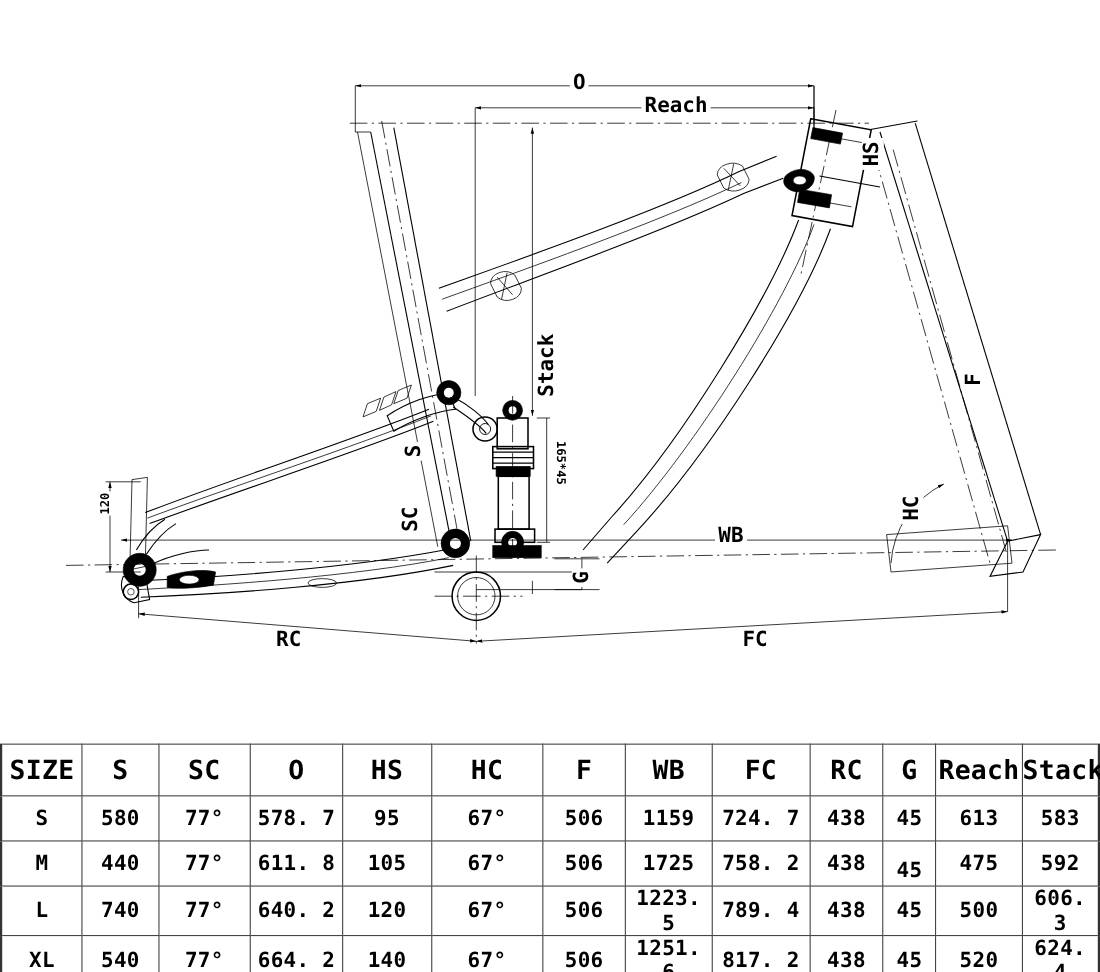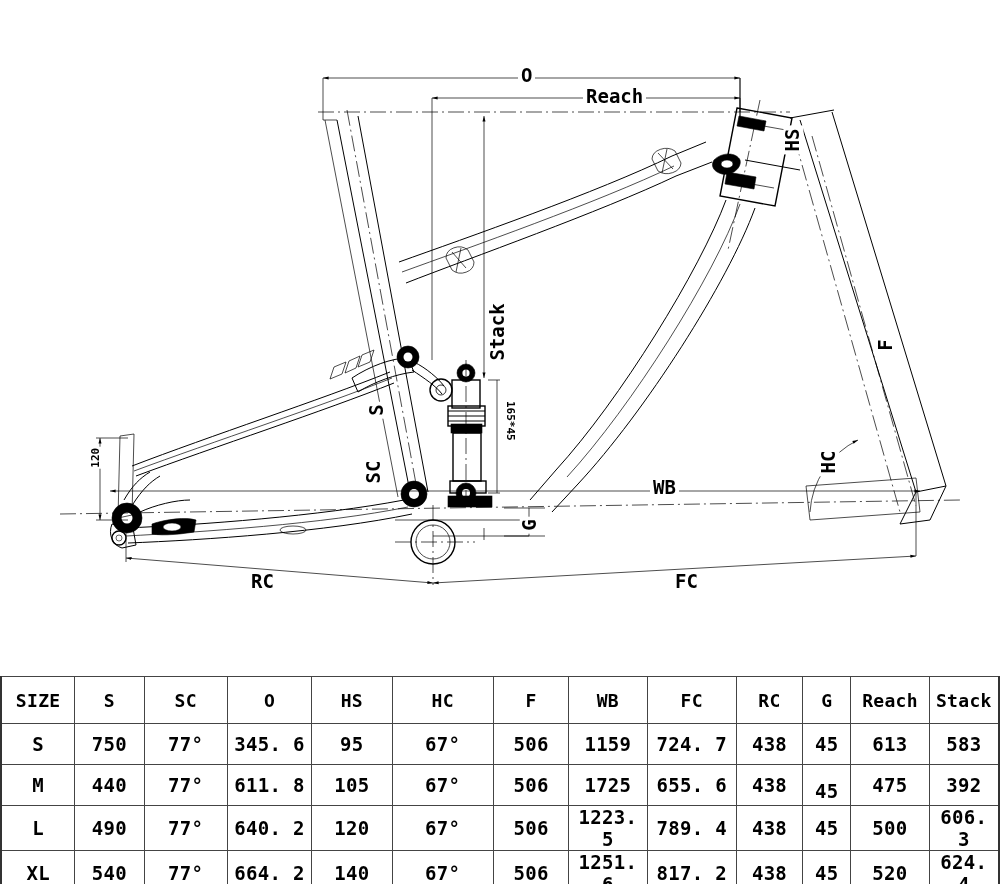--- a/index.html
+++ b/index.html
@@ -37,21 +37,21 @@
   }
   #geom-table th,#geom-table td{
     border:1px solid #444;
     text-align:center;vertical-align:middle;
     font-family:"DejaVu Sans Mono","Liberation Mono",monospace;
     font-weight:bold;color:#000;background:#fff;
     padding:0;height:40px;
     font-size:19px;
     letter-spacing:0.3px;
   }
-  #geom-table th{font-size:18px;height:46px;}
+  #geom-table th{font-size:24px;height:46px;}
   #geom-table tr td:first-child,#geom-table tr th:first-child{border-left:2px solid #333;}
   #geom-table tr td:last-child,#geom-table tr th:last-child{border-right:2px solid #333;}
   .nudge-down{position:relative;top:6px;display:inline-block;}
 </style>
 </head>
 <body>
 
 <div id="root">
 
   <div id="drawing">
@@ -320,51 +320,51 @@
         <th style="width:88px">FC</th>
         <th style="width:65px">RC</th>
         <th style="width:47px">G</th>
         <th style="width:77px">Reach</th>
         <th style="width:68px">Stack</th>
       </tr>
     </thead>
     <tbody>
       <tr>
         <td>S</td>
-        <td>750</td>
+        <td>580</td>
         <td>77°</td>
-        <td>345. 6</td>
+        <td>578. 7</td>
         <td>95</td>
         <td>67°</td>
         <td>506</td>
         <td>1159</td>
         <td>724. 7</td>
         <td>438</td>
         <td>45</td>
         <td>613</td>
         <td>583</td>
       </tr>
       <tr>
         <td>M</td>
         <td>440</td>
         <td>77°</td>
         <td>611. 8</td>
         <td>105</td>
         <td>67°</td>
         <td>506</td>
         <td>1725</td>
-        <td>655. 6</td>
+        <td>758. 2</td>
         <td>438</td>
         <td><span class="nudge-down">45</span></td>
         <td>475</td>
-        <td>392</td>
+        <td>592</td>
       </tr>
       <tr>
         <td>L</td>
-        <td>490</td>
+        <td>740</td>
         <td>77°</td>
         <td>640. 2</td>
         <td>120</td>
         <td>67°</td>
         <td>506</td>
         <td>1223. 5</td>
         <td>789. 4</td>
         <td>438</td>
         <td>45</td>
         <td>500</td>

